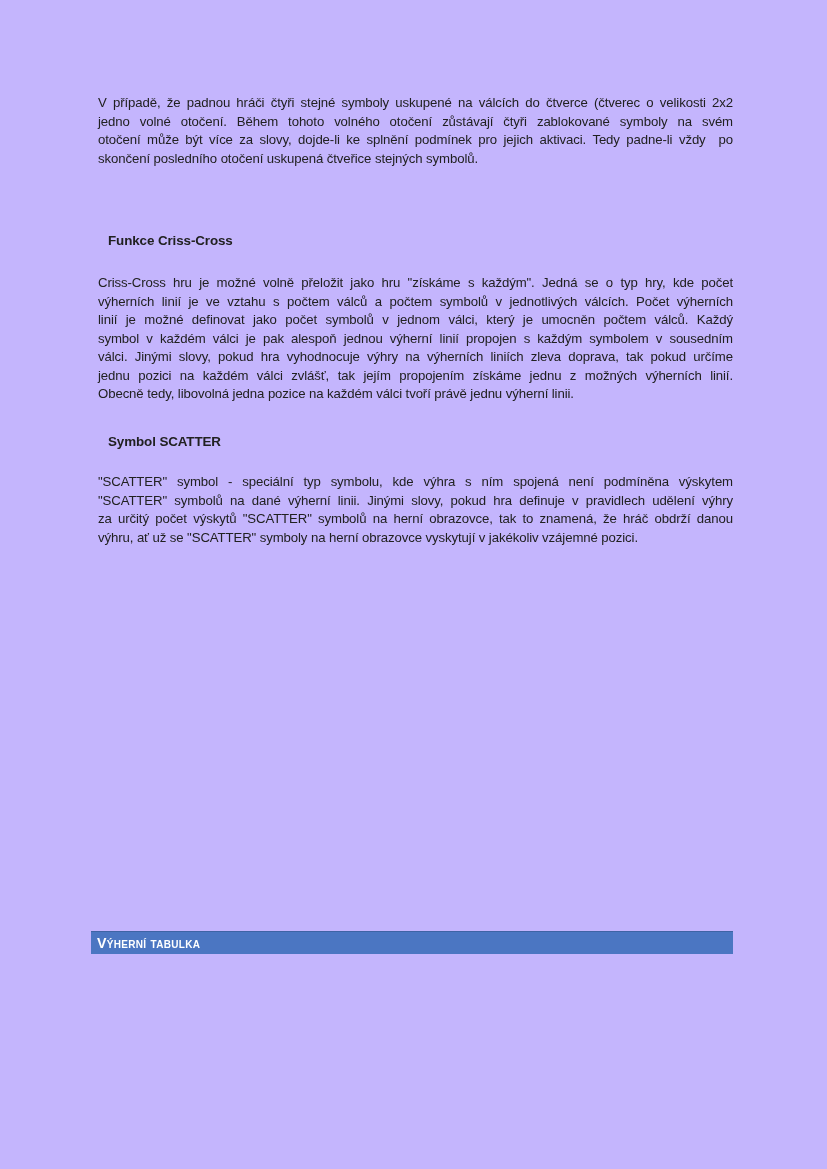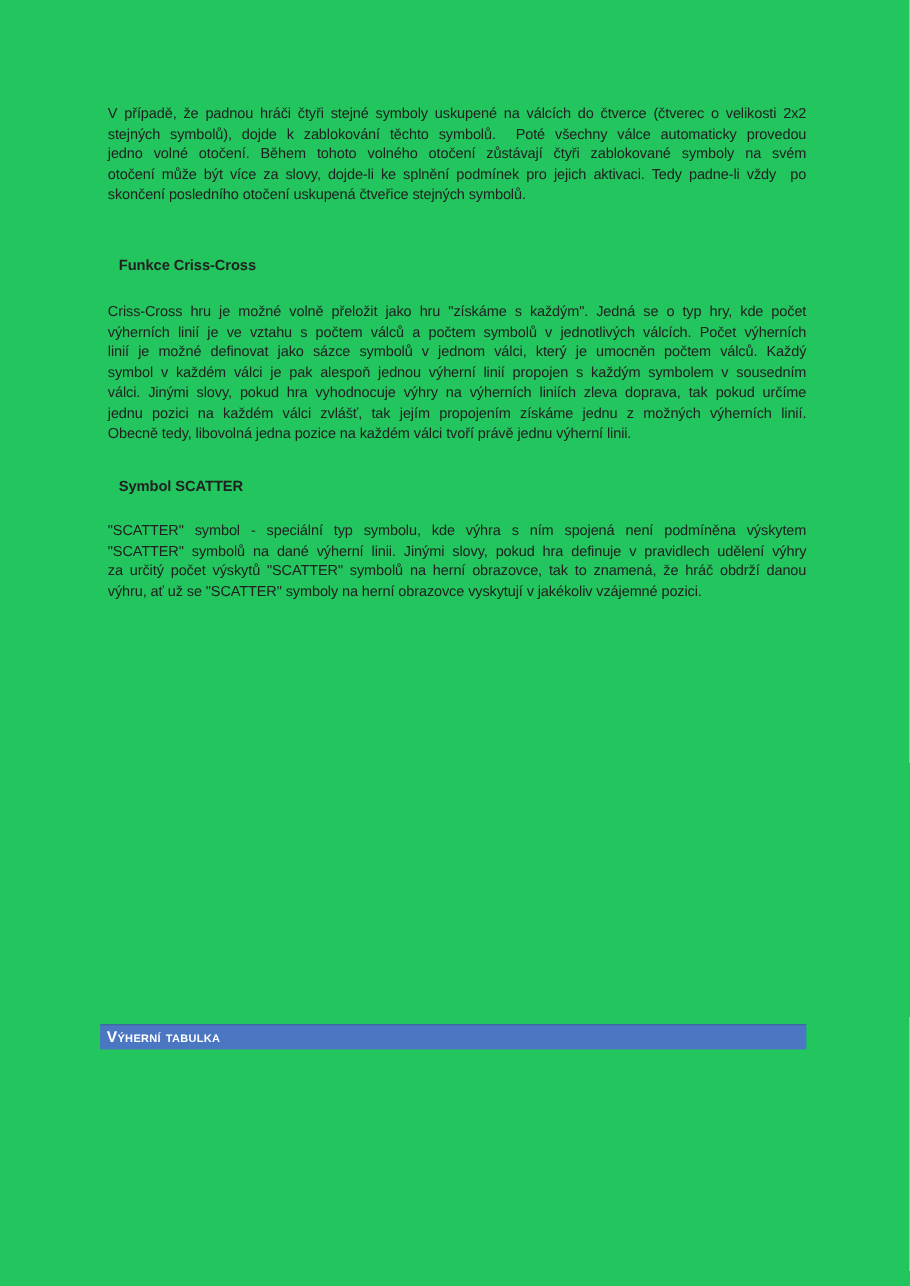--- a/index.html
+++ b/index.html
@@ -71,36 +71,35 @@
   #p4 { top: 970px; }
   #p4 .tline {
     height: 23.4px;
     line-height: 23.4px;
     font-size: 14.2px;
   }
 </style>
 </head>
 <body>
 
-<div class="page" style="background: #22c55e; color: rgb(33, 33, 33);">
+<div class="page" style="background: #c4b5fd; color: rgb(33, 33, 33);">
 
   <div id="p1" class="para">
       <div class="tline">V případě, že padnou hráči čtyři stejné symboly uskupené na válcích do čtverce (čtverec o velikosti 2x2</div>
-      <div class="tline">stejných symbolů), dojde k zablokování těchto symbolů.  Poté všechny válce automaticky provedou</div>
       <div class="tline">jedno volné otočení. Během tohoto volného otočení zůstávají čtyři zablokované symboly na svém</div>
       <div class="tline">otočení může být více za slovy, dojde-li ke splnění podmínek pro jejich aktivaci. Tedy padne-li vždy  po</div>
       <div class="tline last">skončení posledního otočení uskupená čtveřice stejných symbolů.</div>
     </div>
 
   <h2 id="h1" class="heading">Funkce Criss-Cross</h2>
 
   <div id="p2" class="para">
       <div class="tline">Criss-Cross hru je možné volně přeložit jako hru "získáme s každým". Jedná se o typ hry, kde počet</div>
       <div class="tline">výherních linií je ve vztahu s počtem válců a počtem symbolů v jednotlivých válcích. Počet výherních</div>
-      <div class="tline">linií je možné definovat jako sázce symbolů v jednom válci, který je umocněn počtem válců. Každý</div>
+      <div class="tline">linií je možné definovat jako počet symbolů v jednom válci, který je umocněn počtem válců. Každý</div>
       <div class="tline">symbol v každém válci je pak alespoň jednou výherní linií propojen s každým symbolem v sousedním</div>
       <div class="tline">válci. Jinými slovy, pokud hra vyhodnocuje výhry na výherních liniích zleva doprava, tak pokud určíme</div>
       <div class="tline">jednu pozici na každém válci zvlášť, tak jejím propojením získáme jednu z možných výherních linií.</div>
       <div class="tline last">Obecně tedy, libovolná jedna pozice na každém válci tvoří právě jednu výherní linii.</div>
     </div>
 
   <h2 id="h2" class="heading">Symbol SCATTER</h2>
 
   <div id="p3" class="para">
       <div class="tline">"SCATTER" symbol - speciální typ symbolu, kde výhra s ním spojená není podmíněna výskytem</div>

